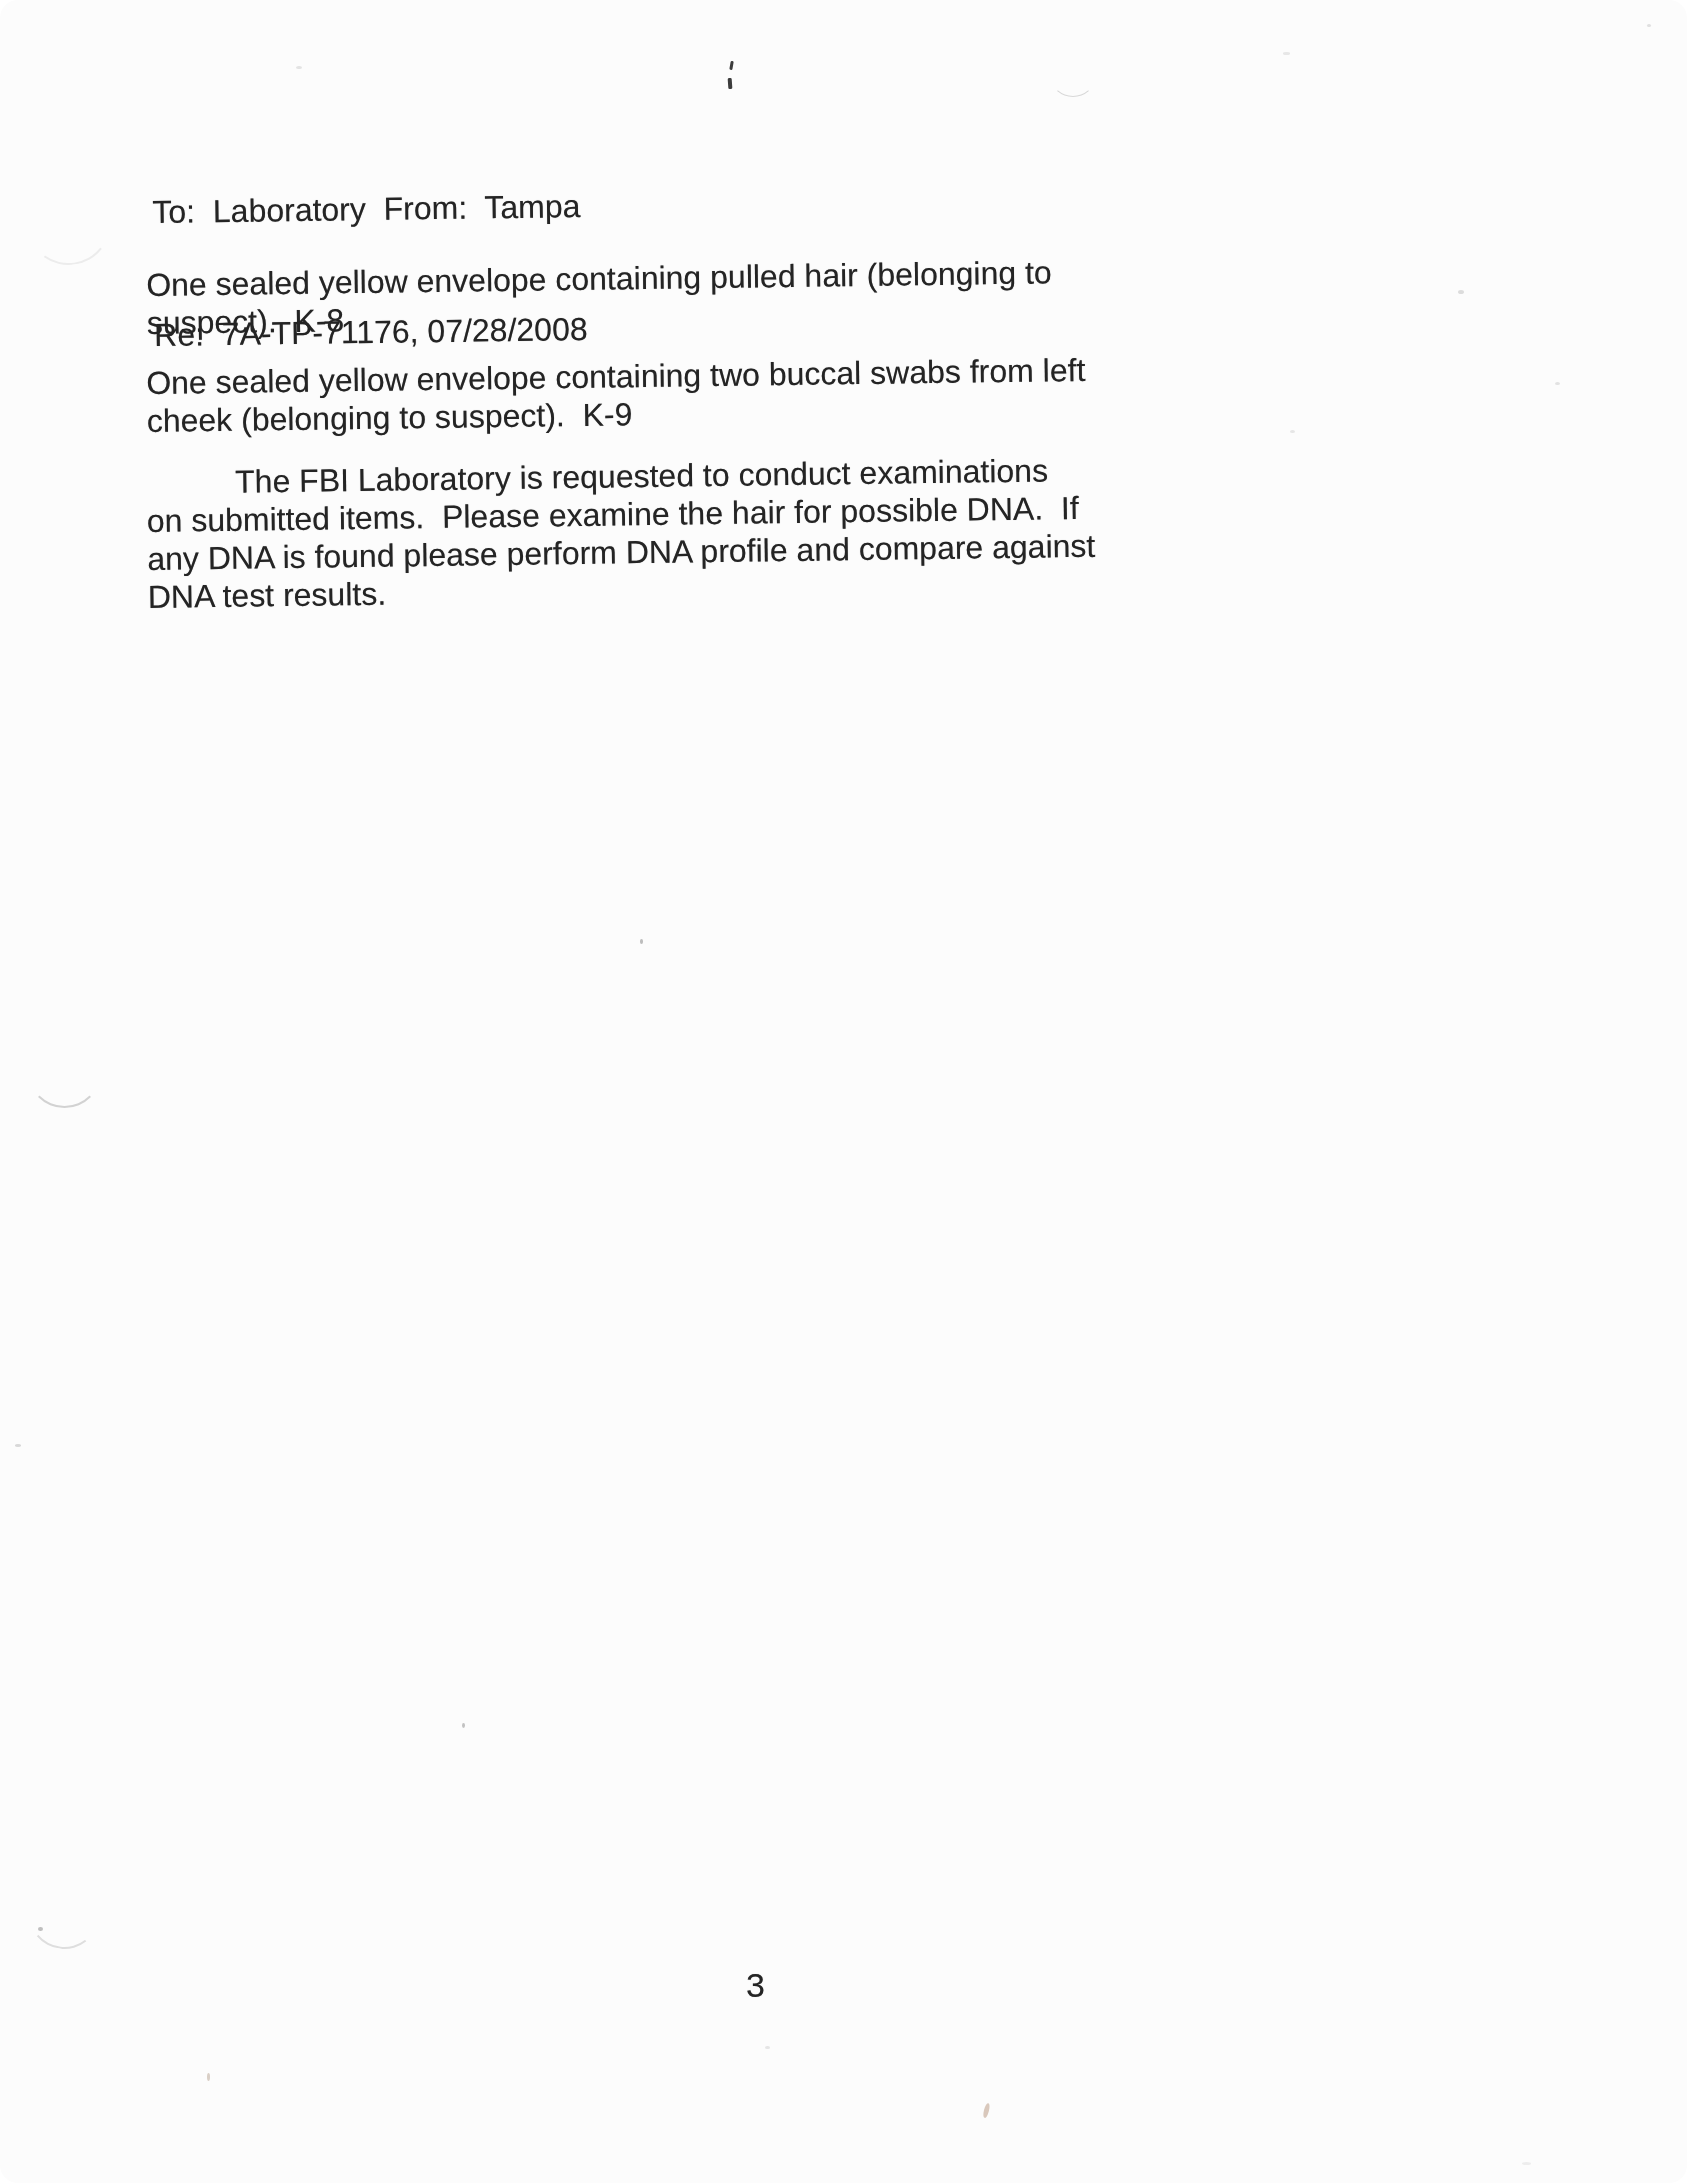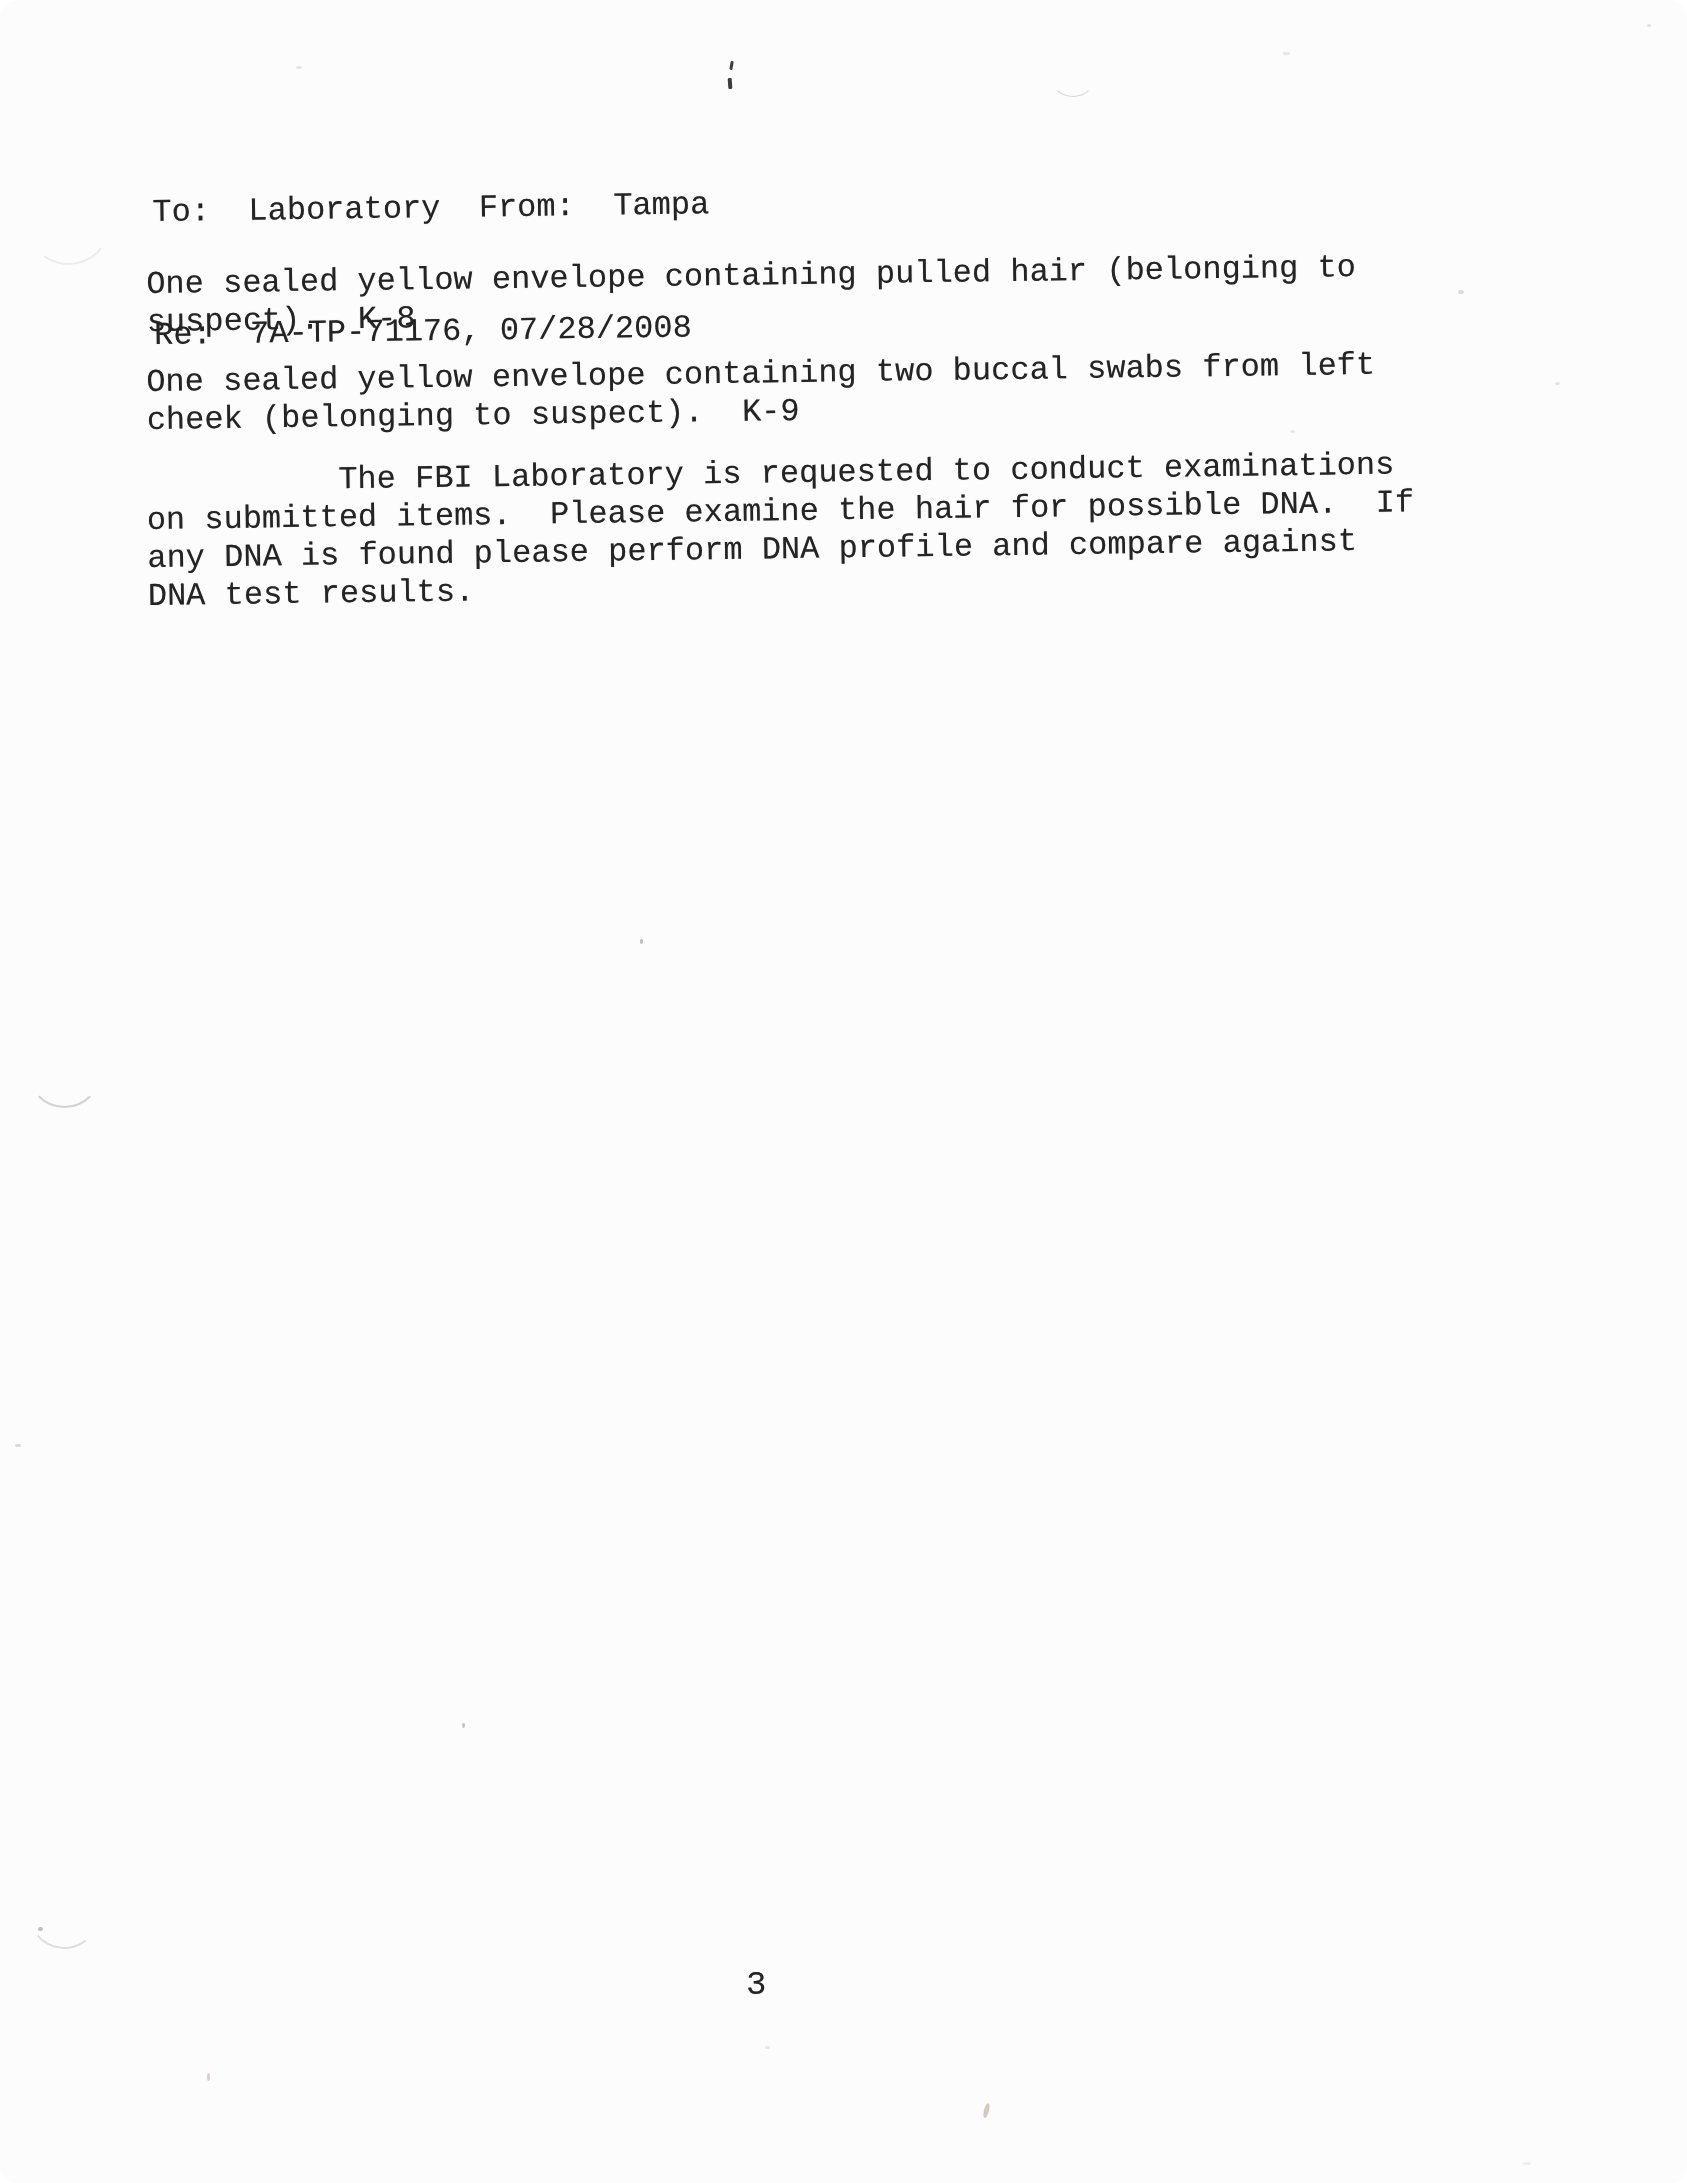--- a/index.html
+++ b/index.html
@@ -6,21 +6,21 @@
     --ink: #242424;
     --paper: #fcfcfc;
   }
   html, body { margin: 0; padding: 0; background: #ffffff; }
   .page {
     position: relative;
     width: 1687px;
     height: 2183px;
     background: var(--paper);
     overflow: hidden;
-    font-family: Liberation Mono, monospace;
+    font-family: Liberation Sans, sans-serif;
     border-radius: 18px;
   }
   .tw {
     position: absolute;
     font-size: 32px;
     line-height: 38px;
     color: var(--ink);
     white-space: pre-wrap;
     text-shadow: 0 0 0.7px rgba(30,30,30,0.45);
     transform: rotate(-0.8deg);

